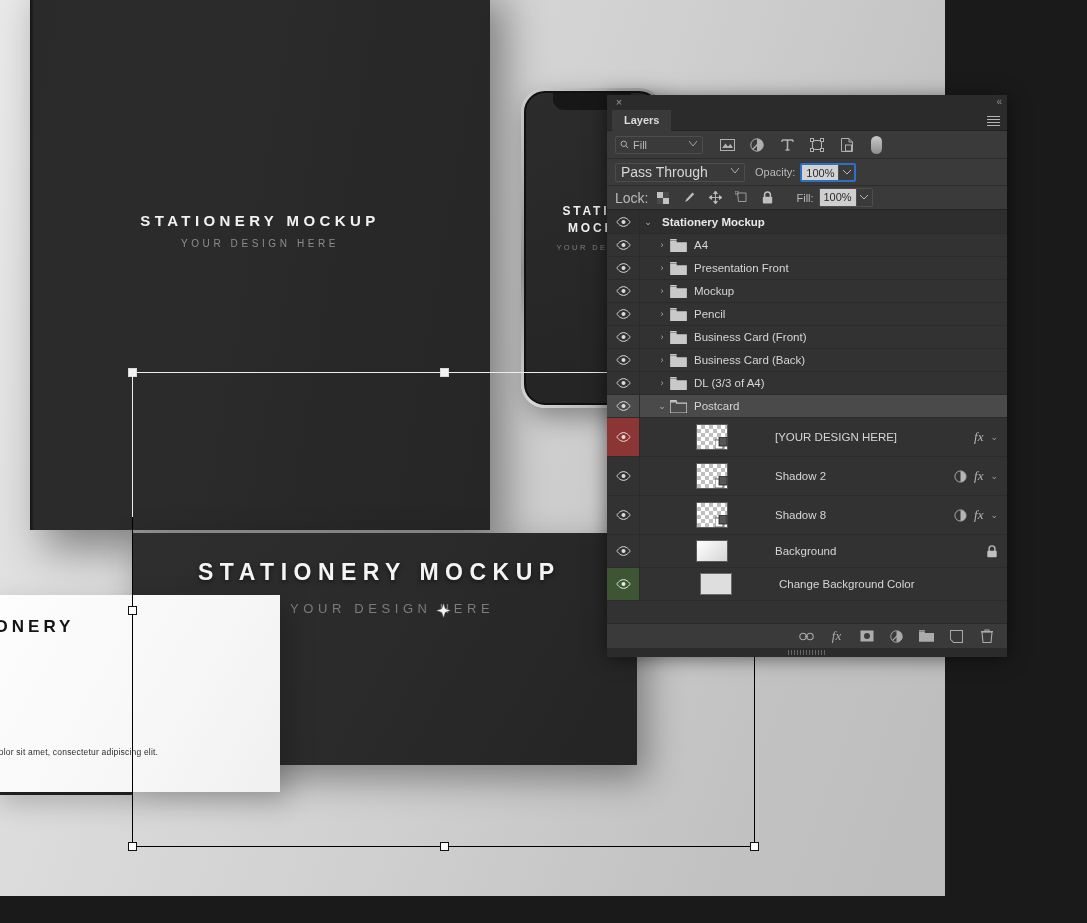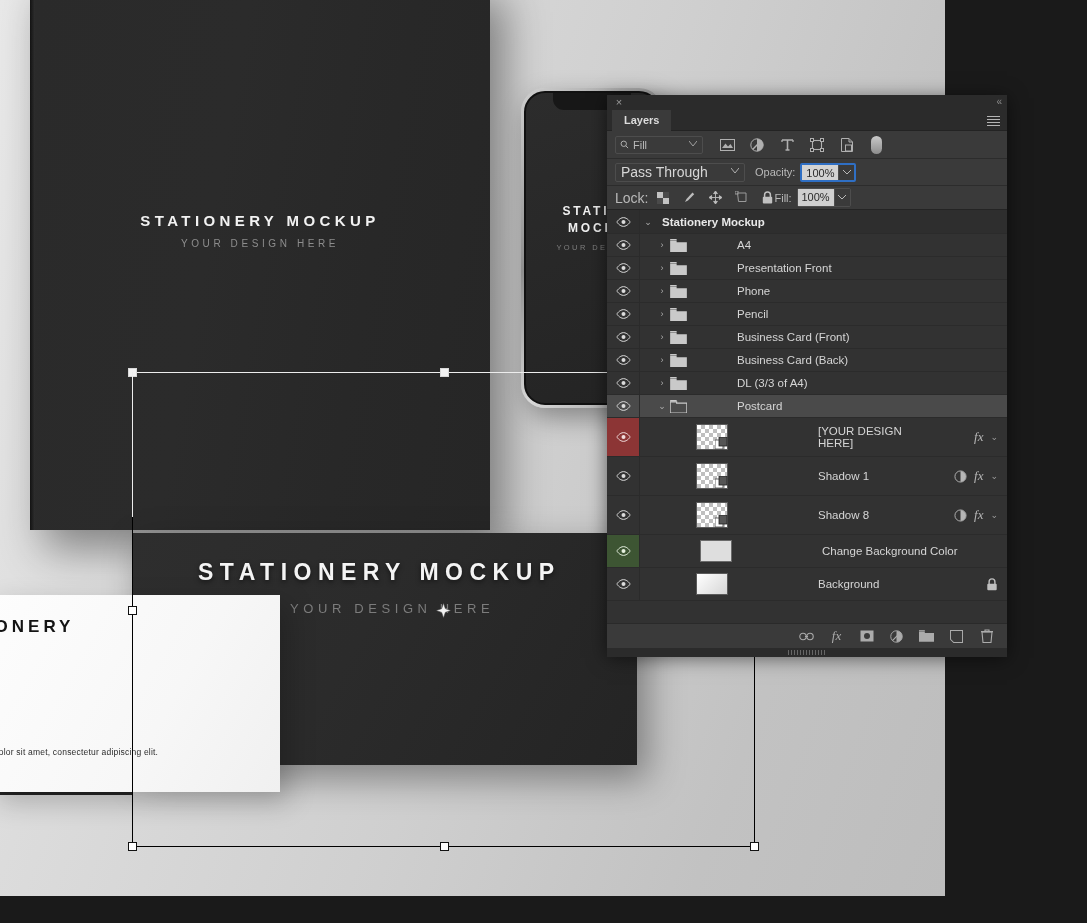--- a/index.html
+++ b/index.html
@@ -184,21 +184,21 @@
   .num-field.focused { border: 2px solid #2f6fc4; border-radius:2px; }
   .num-field.focused .val { background: #d3d3d3; }
 
   .lock-row {
     height: 24px; background: #3a3a3a; display:flex; align-items:center;
     padding: 0 8px; border-bottom: 1px solid #242424;
   }
   .lock-row .lbl { color:#b9b9b9; font-size:14px; }
   .lock-icons { display:flex; align-items:center; gap: 12px; margin-left: 8px; }
   .lock-icon { width:14px; height:14px; display:flex; align-items:center; justify-content:center; color:#b6b6b6; }
-  .lock-row .fill-lbl { color:#b9b9b9; font-size:11px; }
+  .lock-row .fill-lbl { margin-left: 22px; color:#b9b9b9; font-size:11px; }
 
   
   .layer-list { background: #323232; }
   .layer-row {
     height: 23px; display:flex; align-items:center;
     border-bottom: 1px solid #2b2b2b; position: relative;
     background: #323232;
   }
   .layer-row.tall { height: 39px; gap: 36px; }
   .layer-row.selected { background: #4a4a4a; }
@@ -221,21 +221,21 @@
     background-image:
       linear-gradient(45deg,#bfbfbf 25%,transparent 25%,transparent 75%,#bfbfbf 75%),
       linear-gradient(45deg,#bfbfbf 25%,transparent 25%,transparent 75%,#bfbfbf 75%);
     background-size: 8px 8px; background-position: 0 0, 4px 4px; background-color:#fff;
   }
   .thumb .so-badge {
     position:absolute; right:-1px; bottom:-1px; width:13px; height:13px;
   }
   .thumb.plain { background:#dedede; width:24px; height:22px; border:1px solid #6a6a6a; margin-left:24px;}
   .thumb.bg { background: linear-gradient(135deg,#ffffff,#d6d6d6); width:32px; height:22px; margin-left:20px;}
-  .layer-name { color:#d5d5d5; font-size: 11.5px; flex: 1 1 auto; margin-left: 43px; }
+  .layer-name { color:#d5d5d5; font-size: 11.5px; flex: 1 1 auto; }
   .layer-name.bold { font-weight: 700; color:#e8e8e8; }
   .row-right {
     margin-left:auto; display:flex; align-items:center; gap:7px; padding-right: 9px;
     color:#b6b6b6; font-size: 12px;
   }
   .fx-label { font-style: italic; font-family:"Liberation Serif", serif; font-size: 13px; }
   .chev { color:#9d9d9d; font-size: 9px; }
   .lock-badge { width:12px; height:13px; }
 
   .panel-gap { background:#323232; }
@@ -490,21 +490,21 @@
               <path d="M8 .7C3.6.7.7 5.5.7 5.5S3.6 10.3 8 10.3s7.3-4.8 7.3-4.8S12.4.7 8 .7z" fill="none" stroke="#dcdcdc" stroke-width="1.1"></path>
               <circle cx="8" cy="5.5" r="2.2" fill="#dcdcdc"></circle>
             </svg>
         </div>
         <div class="indent"></div>
         <div class="twisty">›</div>
         <svg class="folder-ico" viewBox="0 0 18 14">
             <path d="M0 2 H7 V3.4 H18 V14 H0 Z" fill="#c9c9c9"></path>
             <rect y="0" width="7" height="1.6" fill="#c9c9c9"></rect>
           </svg>
-        <span class="layer-name">Phone</span>
+        <span class="layer-name">Mockup</span>
       </div>
 
       <div class="layer-row">
         <div class="eye-cell">
           <svg class="eye" viewBox="0 0 16 11">
               <path d="M8 .7C3.6.7.7 5.5.7 5.5S3.6 10.3 8 10.3s7.3-4.8 7.3-4.8S12.4.7 8 .7z" fill="none" stroke="#dcdcdc" stroke-width="1.1"></path>
               <circle cx="8" cy="5.5" r="2.2" fill="#dcdcdc"></circle>
             </svg>
         </div>
         <div class="indent"></div>
@@ -606,21 +606,21 @@
               <path d="M8 .7C3.6.7.7 5.5.7 5.5S3.6 10.3 8 10.3s7.3-4.8 7.3-4.8S12.4.7 8 .7z" fill="none" stroke="#dcdcdc" stroke-width="1.1"></path>
               <circle cx="8" cy="5.5" r="2.2" fill="#dcdcdc"></circle>
             </svg>
         </div>
         <div class="thumb checker">
           <svg class="so-badge" viewBox="0 0 13 13">
             <rect x="0" y="3" width="8" height="9" fill="#fff" stroke="#444" stroke-width=".8"></rect>
             <rect x="4" y="0" width="8" height="9" fill="#555" stroke="#222" stroke-width=".8"></rect>
           </svg>
         </div>
-        <span class="layer-name">Shadow 1</span>
+        <span class="layer-name">Shadow 2</span>
         <div class="row-right">
           <svg width="13" height="13" viewBox="0 0 14 14">
               <circle cx="7" cy="7" r="6" fill="none" stroke="#b6b6b6"></circle>
               <path d="M7 1.2 A5.8 5.8 0 0 1 7 12.8 Z" fill="#b6b6b6"></path>
             </svg>
           <span class="fx-label">fx</span>
           <span class="chev">⌄</span>
         </div>
       </div>
 
@@ -639,50 +639,50 @@
         </div>
         <span class="layer-name">Shadow 8</span>
         <div class="row-right">
           <svg width="13" height="13" viewBox="0 0 14 14">
               <circle cx="7" cy="7" r="6" fill="none" stroke="#b6b6b6"></circle>
               <path d="M7 1.2 A5.8 5.8 0 0 1 7 12.8 Z" fill="#b6b6b6"></path>
             </svg>
           <span class="fx-label">fx</span>
           <span class="chev">⌄</span>
         </div>
-      </div>
-
-      <div class="layer-row tall" style="height:33px">
-        <div class="eye-cell green">
-          <svg class="eye" viewBox="0 0 16 11">
-              <path d="M8 .7C3.6.7.7 5.5.7 5.5S3.6 10.3 8 10.3s7.3-4.8 7.3-4.8S12.4.7 8 .7z" fill="none" stroke="#e6f0e0" stroke-width="1.1"></path>
-              <circle cx="8" cy="5.5" r="2.2" fill="#e6f0e0"></circle>
-            </svg>
-        </div>
-        <div class="thumb plain"></div>
-        <span class="layer-name">Change Background Color</span>
       </div>
 
       <div class="layer-row tall" style="height:33px">
         <div class="eye-cell">
           <svg class="eye" viewBox="0 0 16 11">
               <path d="M8 .7C3.6.7.7 5.5.7 5.5S3.6 10.3 8 10.3s7.3-4.8 7.3-4.8S12.4.7 8 .7z" fill="none" stroke="#dcdcdc" stroke-width="1.1"></path>
               <circle cx="8" cy="5.5" r="2.2" fill="#dcdcdc"></circle>
             </svg>
         </div>
         <div class="thumb bg"></div>
         <span class="layer-name">Background</span>
         <div class="row-right">
           <svg class="lock-badge" viewBox="0 0 11 13">
               <path d="M2.6 6 V3.8 A2.9 2.9 0 0 1 8.4 3.8 V6" fill="none" stroke="#c0c0c0" stroke-width="1.4"></path>
               <rect x=".8" y="5.8" width="9.4" height="6.4" rx="1" fill="#c0c0c0"></rect>
             </svg>
         </div>
       </div>
 
+      <div class="layer-row tall" style="height:33px">
+        <div class="eye-cell green">
+          <svg class="eye" viewBox="0 0 16 11">
+              <path d="M8 .7C3.6.7.7 5.5.7 5.5S3.6 10.3 8 10.3s7.3-4.8 7.3-4.8S12.4.7 8 .7z" fill="none" stroke="#e6f0e0" stroke-width="1.1"></path>
+              <circle cx="8" cy="5.5" r="2.2" fill="#e6f0e0"></circle>
+            </svg>
+        </div>
+        <div class="thumb plain"></div>
+        <span class="layer-name">Change Background Color</span>
+      </div>
+
       <div class="panel-gap" style="height:22px"></div>
     </div>
 
     <div class="panel-footer">
       <div class="foot-icon">
         <svg width="15" height="9" viewBox="0 0 15 9">
             <circle cx="4" cy="4.5" r="3.2" fill="none" stroke="#ababab" stroke-width="1.1"></circle>
             <circle cx="11" cy="4.5" r="3.2" fill="none" stroke="#ababab" stroke-width="1.1"></circle>
             <line x1="6" y1="4.5" x2="9" y2="4.5" stroke="#ababab" stroke-width="1.1"></line>
           </svg>

